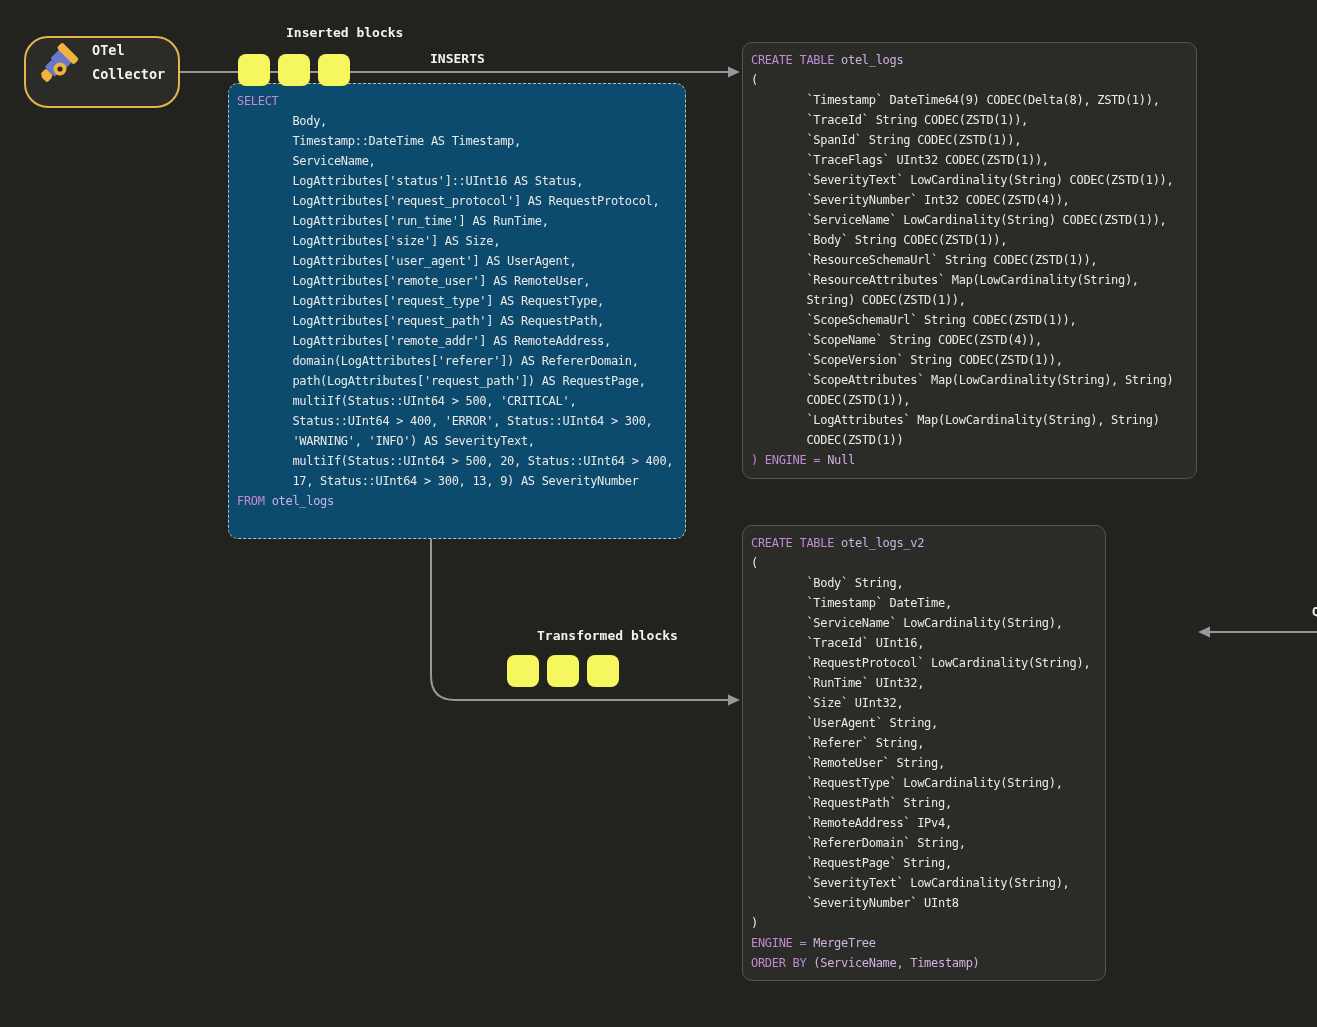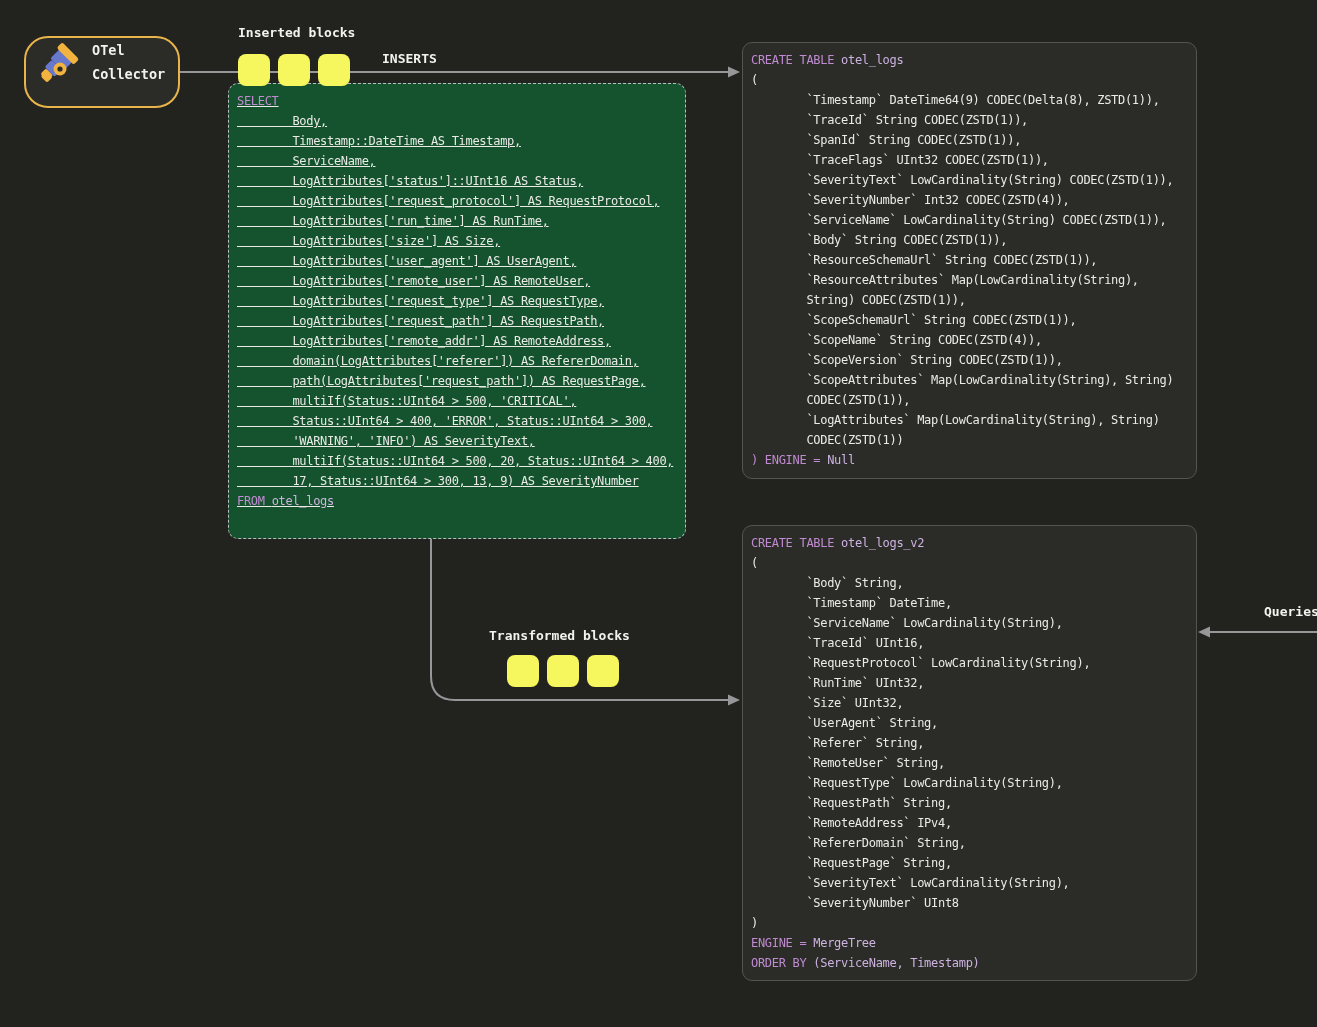--- a/index.html
+++ b/index.html
@@ -7,31 +7,31 @@
           font-family:"DejaVu Sans Mono",monospace;}
   .layer-lines{position:absolute;inset:0;z-index:1;pointer-events:none;}
   .node{position:absolute;box-sizing:border-box;z-index:0;}
 
   
   .otel-box{left:24px;top:36px;width:156px;height:72px;background:#2b2b27;border:2px solid var(--box-border,#e9b44c);
             border-radius:24px;display:flex;align-items:flex-start;gap:10px;padding-left:10px;z-index:2;}
   .otel-title{color:#f2f2ee;font-size:13.5px;line-height:24px;font-weight:bold;}
 
   
-  .diagram-label{position:absolute;color:#f2f2ee;font-size:13px;font-weight:bold;z-index:3;white-space:nowrap;}
+  .diagram-label{position:absolute;color:#f2f2ee;font-size:13px;font-weight:bold;z-index:3;white-space:nowrap;margin-left:48px;}
 
   
   .squares{position:absolute;display:flex;gap:8px;z-index:2;}
   .yellow-square{width:32px;height:32px;border-radius:8px;background:var(--accent-yellow,#f6f65e);}
 
   
   .code-block{position:absolute;box-sizing:border-box;background:#2b2b28;border:1px solid #55554f;
               border-radius:10px;padding:7px 8px;z-index:0;
               font-size:12px;line-height:20px;letter-spacing:-0.3px;color:var(--code-text,#eaeae7);}
-  .code-block.dashed{background:#14532d;border:1px dashed #bdbdc4;text-decoration:underline;}
+  .code-block.dashed{background:#0c4a6e;border:1px dashed #bdbdc4;}
   .code-line{white-space:pre;height:20px;}
   .kw{color:var(--keyword,#c08bd0);}
   .id{color:var(--identifier,#ccb3e0);}
   .pl{color:var(--code-text,#eaeae7);}
 </style>
 </head>
 <body>
 
 <div class="canvas">
 
@@ -129,21 +129,21 @@
       <div class="code-line"><span class="pl">        `ScopeSchemaUrl` String CODEC(ZSTD(1)),</span></div>
       <div class="code-line"><span class="pl">        `ScopeName` String CODEC(ZSTD(4)),</span></div>
       <div class="code-line"><span class="pl">        `ScopeVersion` String CODEC(ZSTD(1)),</span></div>
       <div class="code-line"><span class="pl">        `ScopeAttributes` Map(LowCardinality(String), String)</span></div>
       <div class="code-line"><span class="pl">        CODEC(ZSTD(1)),</span></div>
       <div class="code-line"><span class="pl">        `LogAttributes` Map(LowCardinality(String), String)</span></div>
       <div class="code-line"><span class="pl">        CODEC(ZSTD(1))</span></div>
       <div class="code-line"><span class="kw">) ENGINE = </span><span class="id">Null</span></div>
     </div>
 
-  <div class="code-block" style="left:742px;top:525px;width:455px;height:456px;">
+  <div class="code-block" style="left:742px;top:525px;width:364px;height:456px;">
       <div class="code-line"><span class="kw">CREATE TABLE </span><span class="id">otel_logs_v2</span></div>
       <div class="code-line"><span class="pl">(</span></div>
       <div class="code-line"><span class="pl">        `Body` String,</span></div>
       <div class="code-line"><span class="pl">        `Timestamp` DateTime,</span></div>
       <div class="code-line"><span class="pl">        `ServiceName` LowCardinality(String),</span></div>
       <div class="code-line"><span class="pl">        `TraceId` UInt16,</span></div>
       <div class="code-line"><span class="pl">        `RequestProtocol` LowCardinality(String),</span></div>
       <div class="code-line"><span class="pl">        `RunTime` UInt32,</span></div>
       <div class="code-line"><span class="pl">        `Size` UInt32,</span></div>
       <div class="code-line"><span class="pl">        `UserAgent` String,</span></div>

